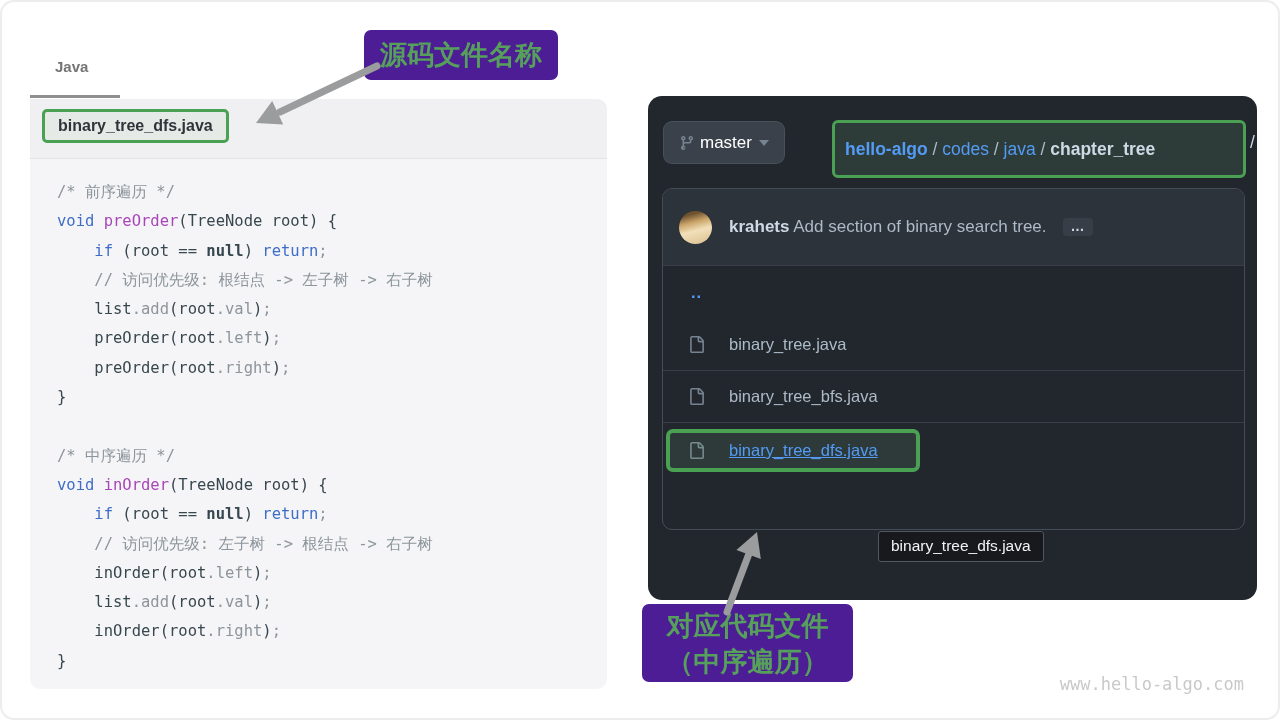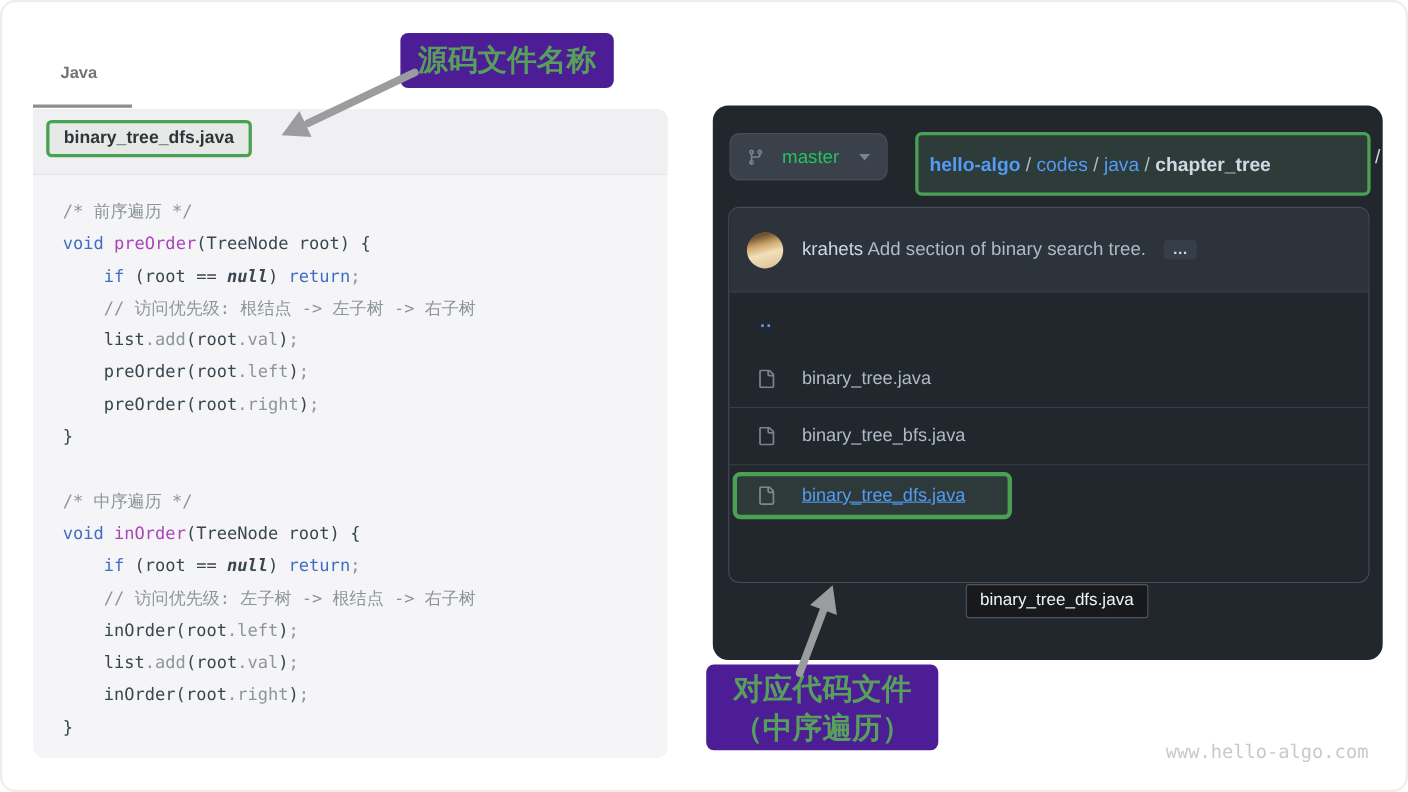--- a/index.html
+++ b/index.html
@@ -15,47 +15,47 @@
   .tab-underline{position:absolute;left:30px;top:95px;width:90px;height:3px;background:#8f8f8f;}
   .code-card{position:absolute;left:30px;top:99px;width:577px;height:590px;background:#f5f5f7;border-radius:0 10px 10px 10px;}
   .code-header{height:59px;background:#f0f0f2;border-bottom:1px solid #e3e3e6;border-radius:0 10px 0 0;position:relative;}
   .fname-box{position:absolute;left:12px;top:10px;border:3px solid #4ba153;border-radius:5px;background:rgba(90,160,95,0.07);padding:5px 13px;font-weight:bold;font-size:16px;color:#30343a;}
   .code-pre{margin:0;padding:19px 0 0 27px;font-family:"DejaVu Sans Mono",monospace;font-size:15.5px;line-height:29.3px;color:#37474f;white-space:pre;}
   .code-line{min-height:29.3px;}
   .tok-kw{color:#3e6dc8;}
   .tok-fn{color:#a846b9;}
   .tok-cm{color:#8c959c;}
   .tok-pr{color:#8c959c;}
-  .tok-bd{font-weight:bold;font-style:italic;}
+  .tok-bd{font-weight:bold;}
 
   
   .ann-label{position:absolute;background:#4c1d95;border-radius:7px;color:#57a05c;font-weight:bold;text-align:center;z-index:40;}
   #label-top{left:364px;top:30px;width:194px;height:50px;line-height:50px;font-size:27px;}
   #label-bottom{left:642px;top:604px;width:211px;height:78px;font-size:27px;line-height:36px;padding-top:4px;box-sizing:border-box;}
   .ann-arrow{position:absolute;z-index:41;}
   .watermark{position:absolute;right:36px;bottom:26px;font-family:"DejaVu Sans Mono",monospace;font-size:17px;color:#c9c9c9;}
 
   
   .gh-panel{position:absolute;left:648px;top:96px;width:609px;height:504px;background:#22272e;border-radius:14px;color:#adbac7;}
   .gh-toolbar{position:absolute;left:15px;top:24px;width:594px;height:45px;}
-  .branch-btn{position:absolute;left:0;top:1px;display:inline-flex;align-items:center;gap:16px;background:#3a414a;border:1px solid rgba(205,217,229,0.10);border-radius:9px;padding:0 15px;height:43px;font-size:17px;color:#22c55e;box-sizing:border-box;cursor:pointer;}
+  .branch-btn{position:absolute;left:0;top:1px;display:inline-flex;align-items:center;gap:5px;background:#3a414a;border:1px solid rgba(205,217,229,0.10);border-radius:9px;padding:0 15px;height:43px;font-size:17px;color:#ffffff;box-sizing:border-box;cursor:pointer;}
   .caret-down{width:0;height:0;border-left:5px solid transparent;border-right:5px solid transparent;border-top:6px solid #768390;margin-left:2px;}
   .crumb-box{position:absolute;left:169px;top:0;width:414px;height:58px;border:3px solid #4ba153;border-radius:6px;background:rgba(120,190,130,0.14);display:flex;align-items:center;padding:0 0 0 10px;font-size:17.5px;box-sizing:border-box;white-space:pre;z-index:2;}
   .bc-link{color:#539bf5;cursor:pointer;}
   .bc-bold{font-weight:bold;}
   .bc-current{color:#cdd9e5;font-weight:bold;}
   .bc-sep{color:#adbac7;}
   .trailing-slash{position:absolute;left:587px;top:0;line-height:45px;font-size:17.5px;color:#cdd9e5;}
 
   .repo-box{position:absolute;left:14px;top:92px;width:583px;height:342px;border:1px solid #444c56;border-radius:10px;overflow:hidden;box-sizing:border-box;background:#22272e;}
   .commit-row{height:77px;background:#2d333b;border-bottom:1px solid #373e47;display:flex;align-items:center;padding:0 16px;box-sizing:border-box;}
   .avatar{width:33px;height:33px;border-radius:50%;margin-right:17px;flex:none;cursor:pointer;
     background:linear-gradient(165deg,#6e532f 16%,#caa469 36%,#f2e0ba 58%,#d9bf8f 100%);}
   .commit-text{font-size:17px;color:#adbac7;white-space:nowrap;}
-  .commit-author{font-weight:normal;color:#cdd9e5;cursor:pointer;}
+  .commit-author{font-weight:bold;color:#cdd9e5;cursor:pointer;}
   .more-btn{margin-left:16px;background:#373e47;color:#cdd9e5;border-radius:4px;font-size:14px;font-weight:bold;padding:1px 8px 3px;line-height:14px;cursor:pointer;}
   .repo-row{height:52px;display:flex;align-items:center;padding:0 16px 0 25px;box-sizing:border-box;font-size:16.5px;position:relative;}
   .repo-row + .repo-row{border-top:1px solid #373e47;}
   .parent-row{padding-left:28px;}
   .parent-link{color:#539bf5;cursor:pointer;font-weight:bold;letter-spacing:1px;}
   .file-icon{width:17px;height:17px;margin-right:24px;flex:none;color:#768390;}
   .file-link{color:#adbac7;cursor:pointer;position:relative;z-index:2;}
   .repo-row.highlight-row{height:56px;}
   .highlight-row .file-link{color:#539bf5;text-decoration:underline;}
   .hl-box{position:absolute;left:3px;top:6px;width:254px;height:43px;border:4px solid #4ba153;border-radius:7px;background:rgba(120,190,130,0.13);box-sizing:border-box;z-index:1;}

